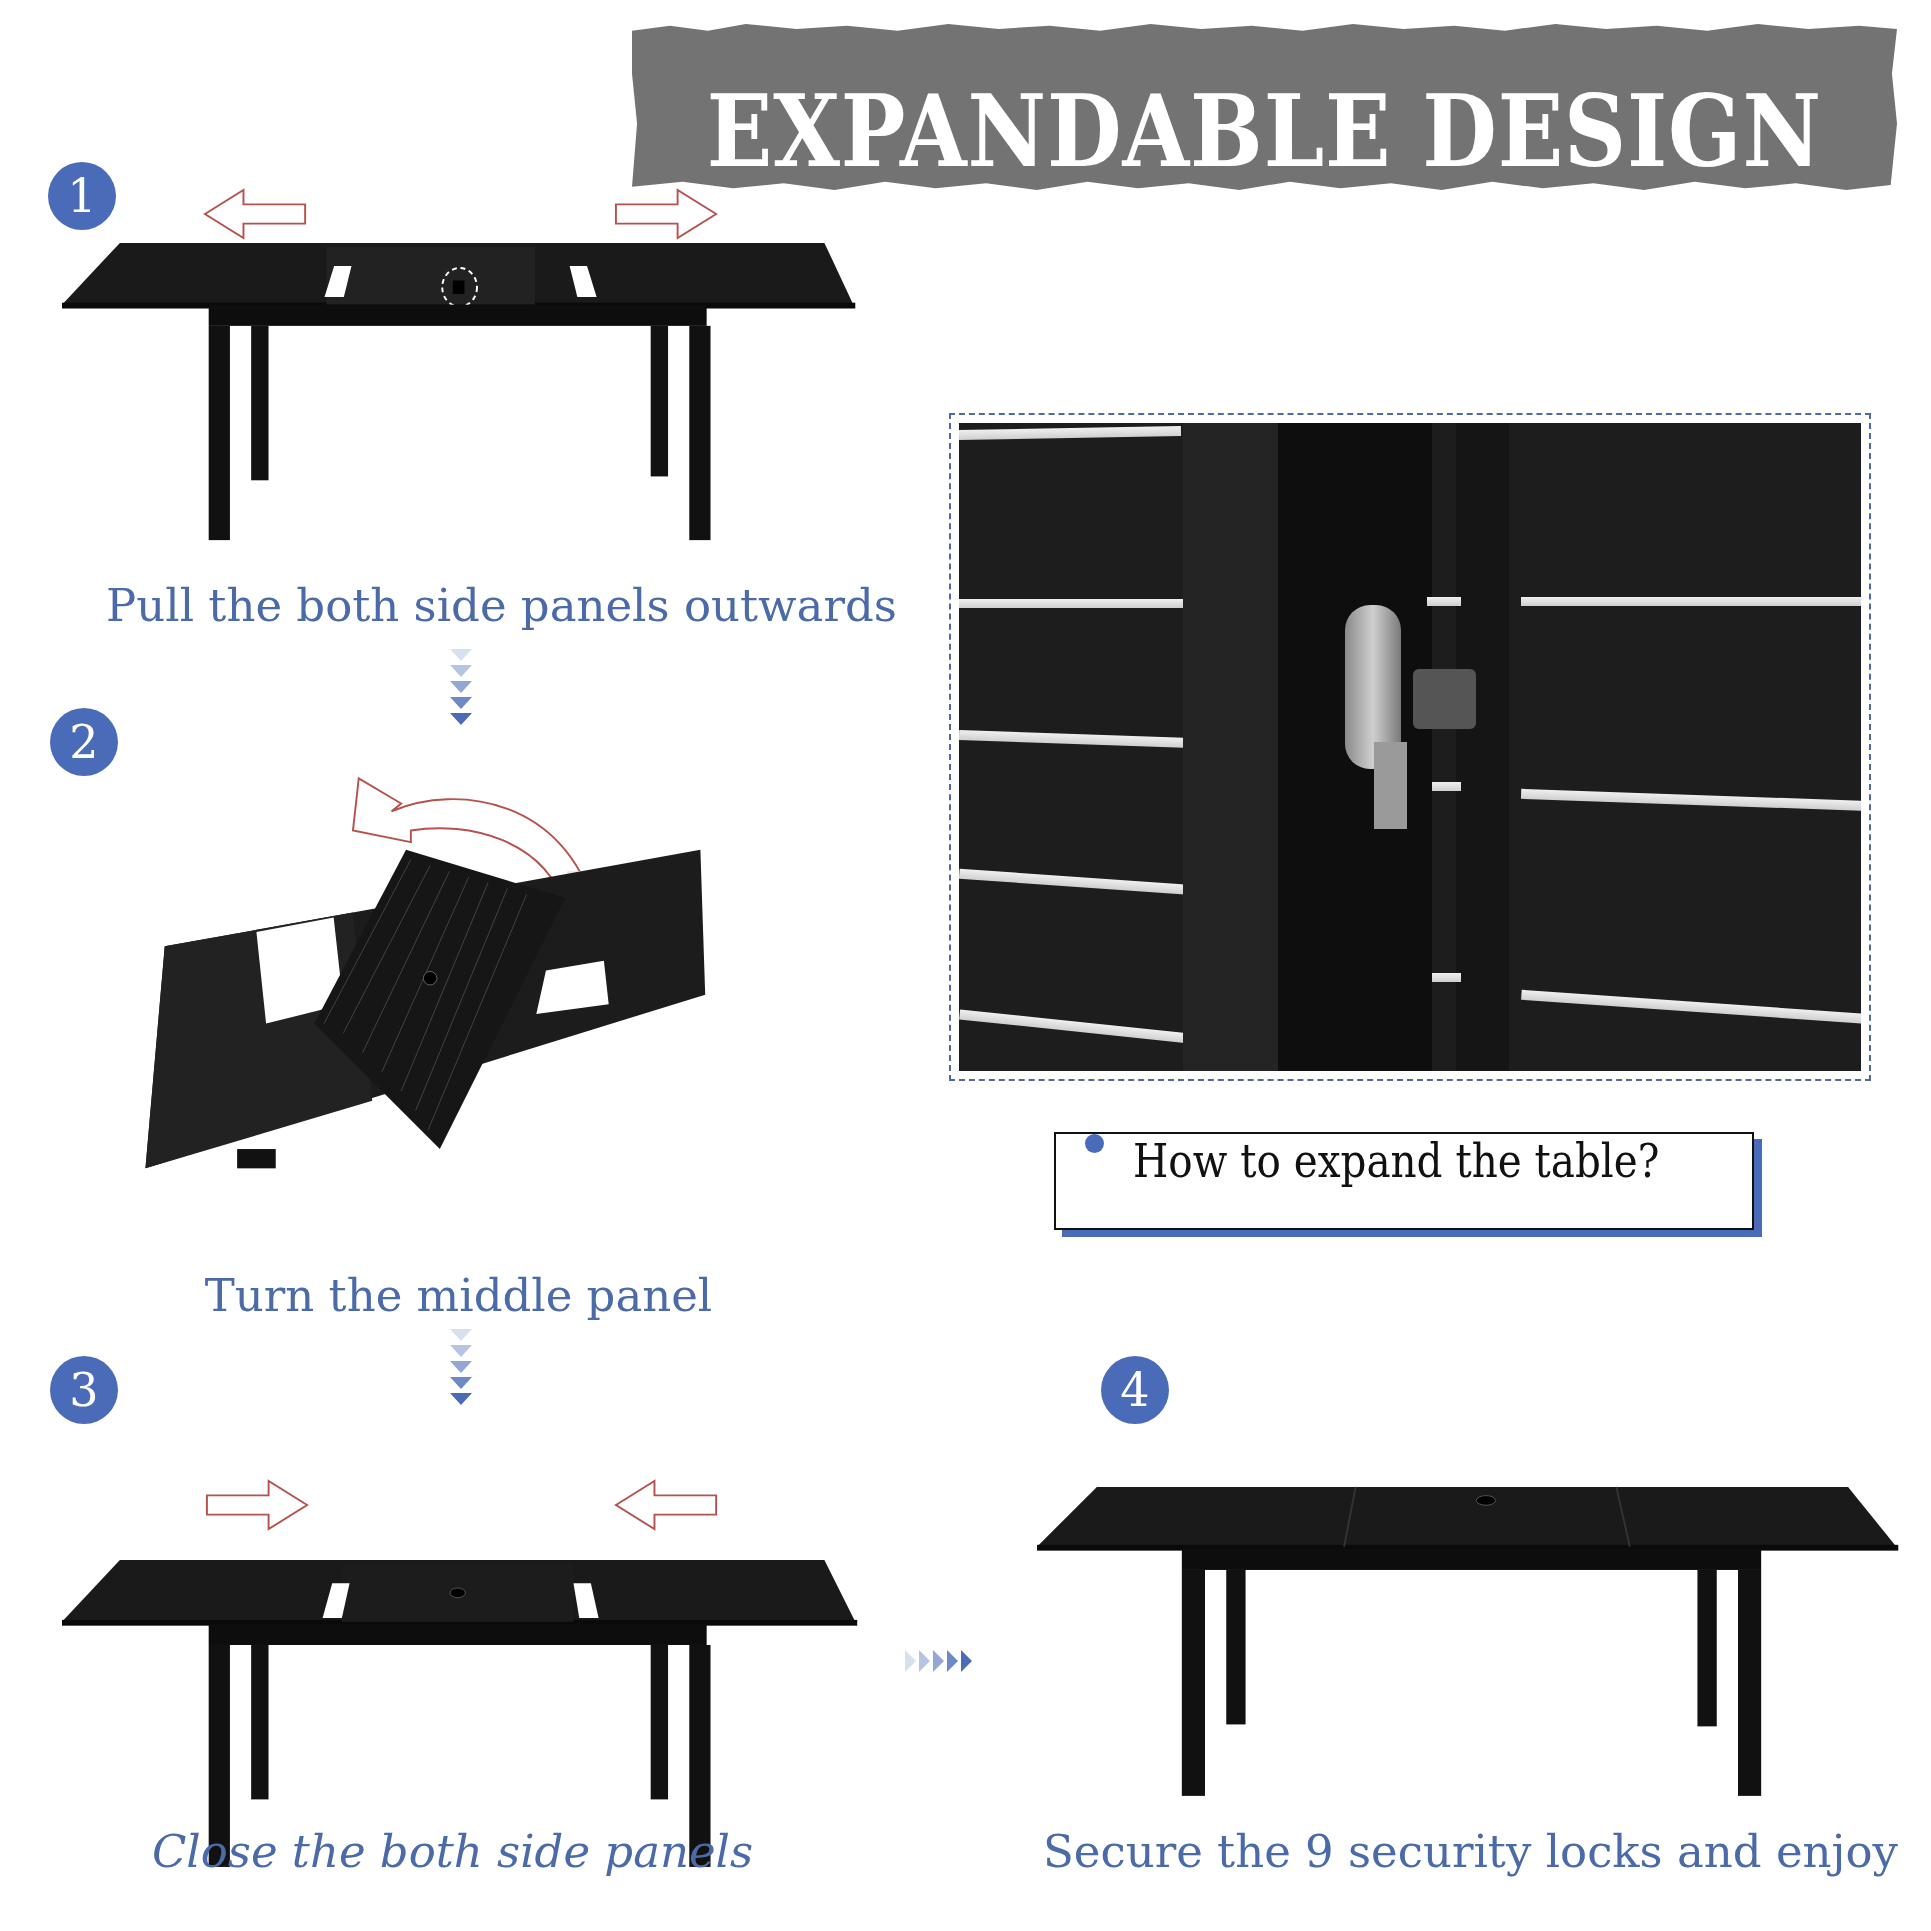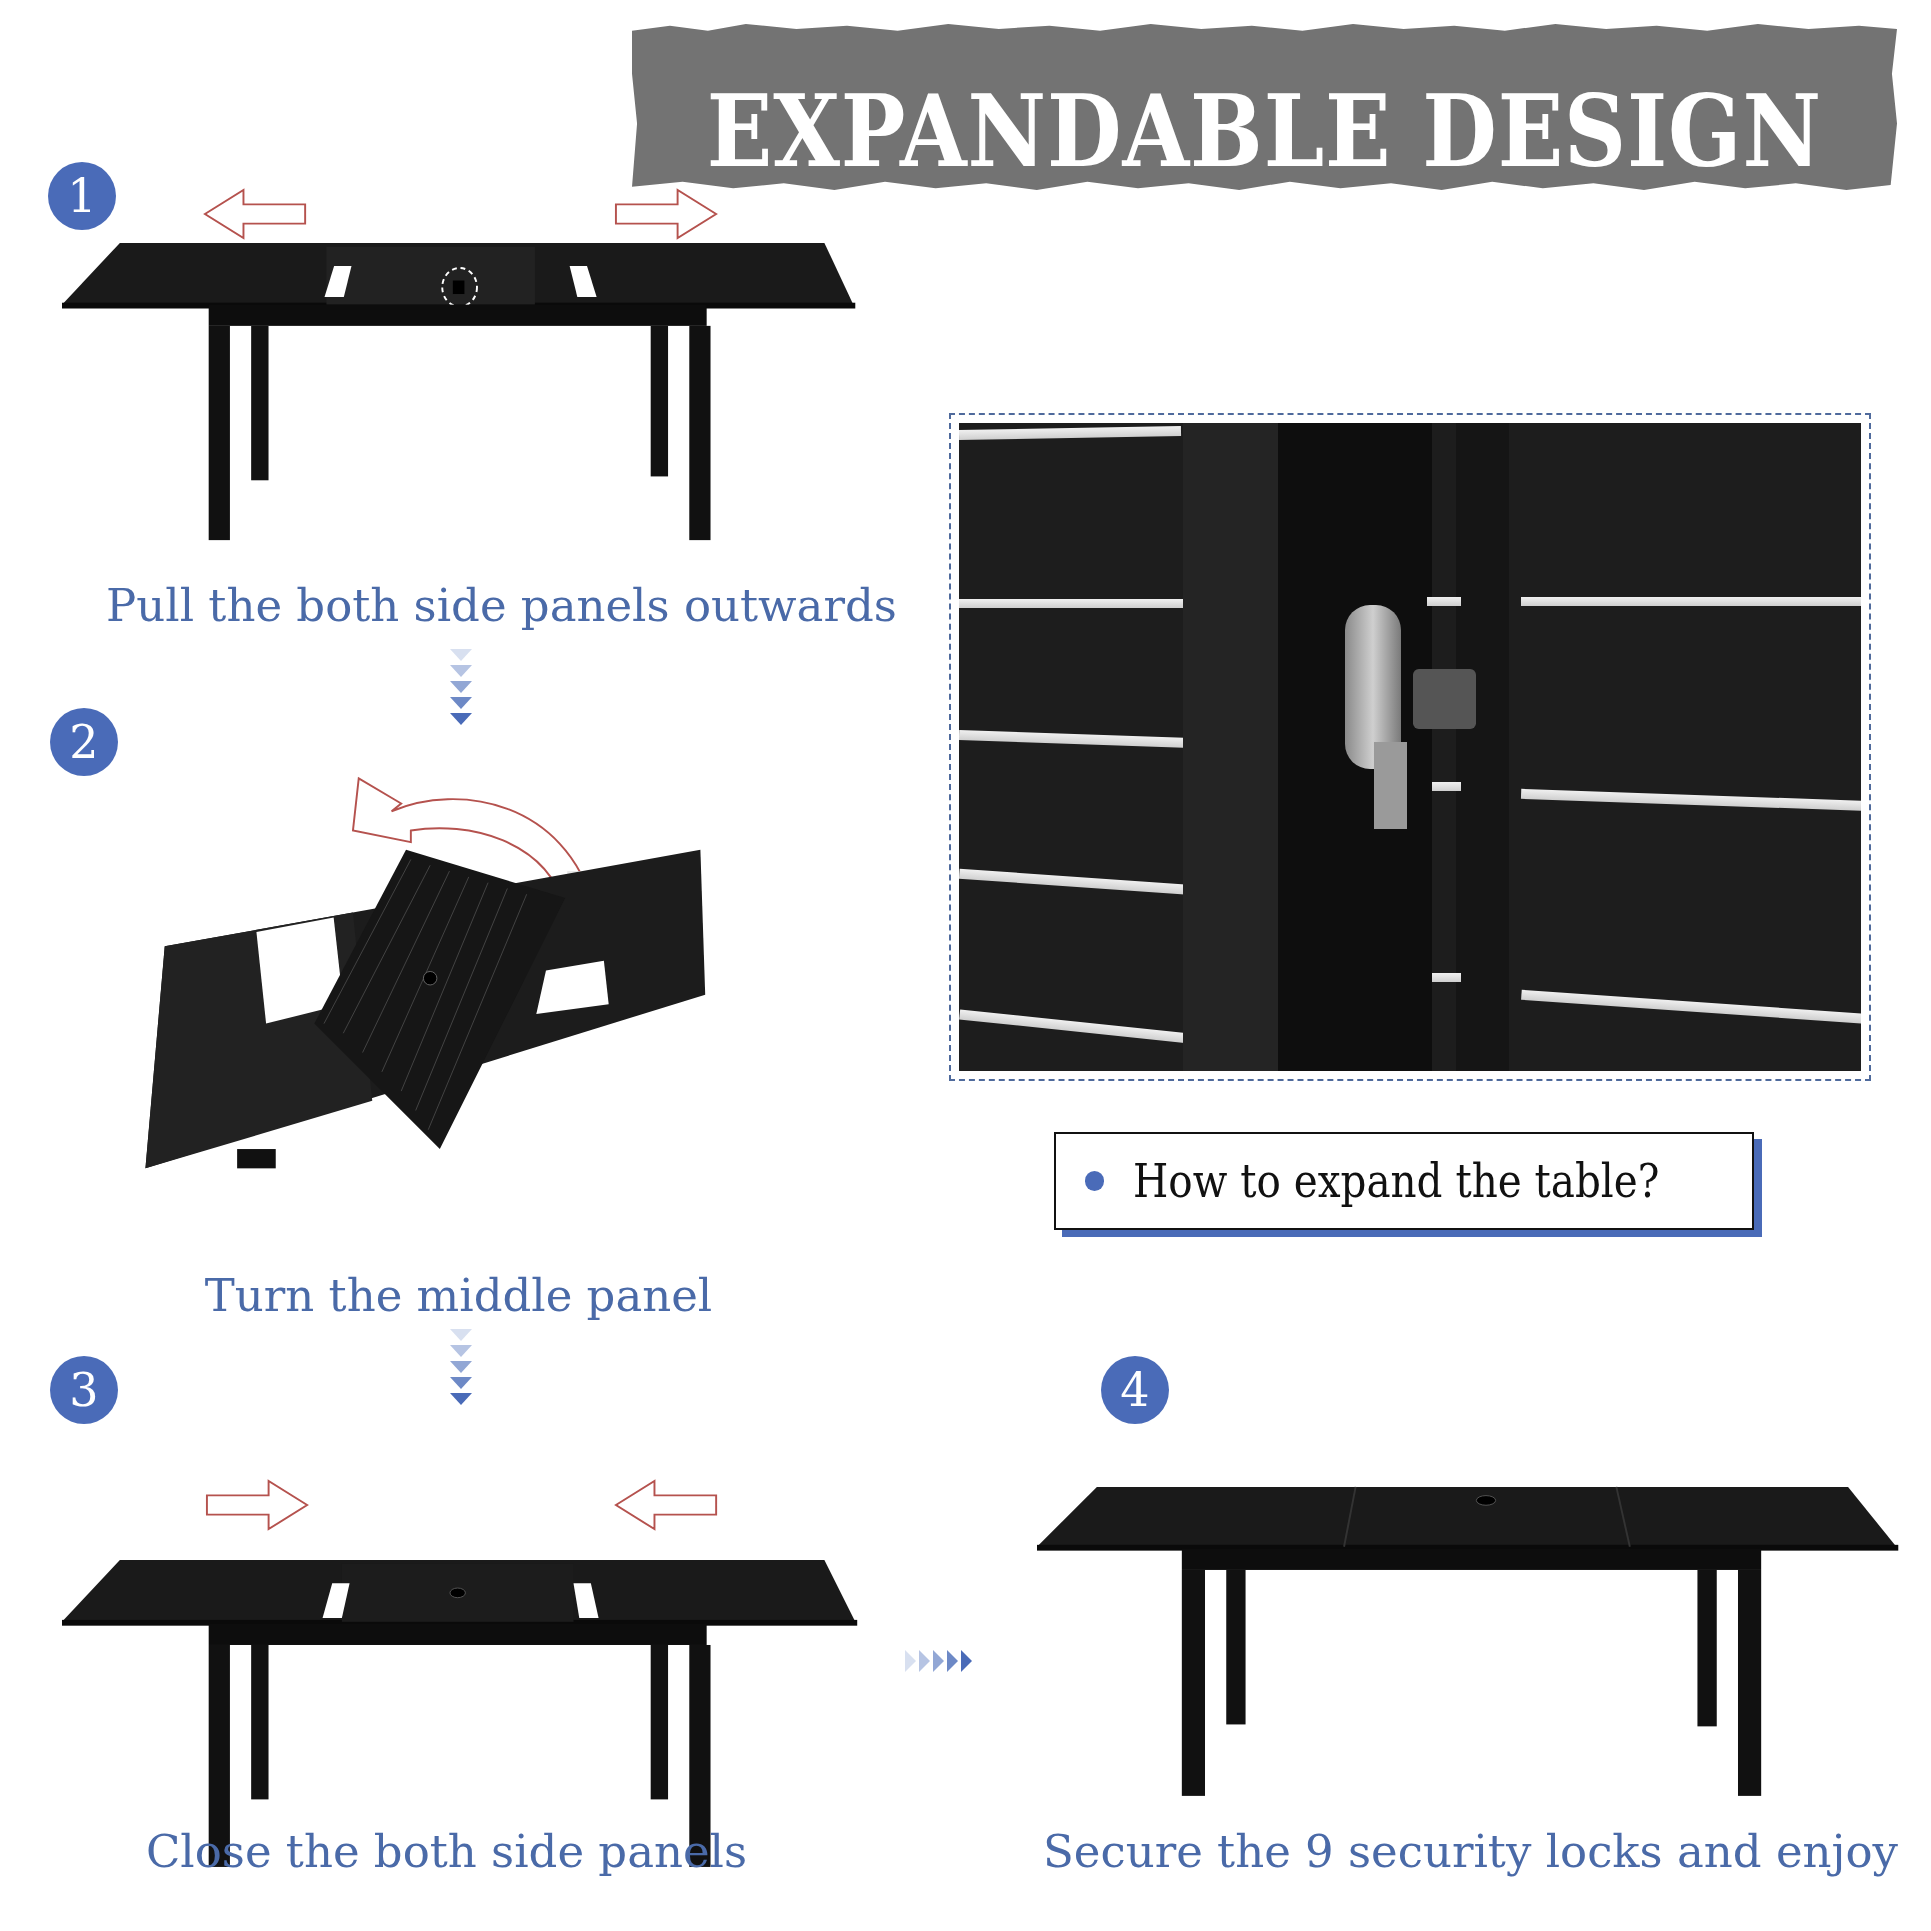--- a/index.html
+++ b/index.html
@@ -48,21 +48,21 @@
       width: 100%; height: 100%; background: #1d1d1d; position: relative; overflow: hidden;
     }
     .stripe { position: absolute; height: 9.7px; background: linear-gradient(#f0f0f0, #cfcfcf); }
     .post { position: absolute; background: #121212; }
 
     
     .qbox-shadow { left: 1062px; top: 1139px; width: 700px; height: 98px; background: #4a6bb8; }
     .qbox {
       left: 1054px; top: 1132px; width: 700px; height: 98px; background: #fff;
       border: 2.9px solid #111; box-sizing: border-box;
-      display: flex; align-items: center; padding-left: 29px;
+      display: flex; align-items: flex-start; padding-left: 29px;
     }
     .qbullet { width: 19.3px; height: 19.3px; border-radius: 50%; background: #4a6bb8; margin-right: 29px; }
     .qtext { font-family: "DejaVu Serif", "Liberation Serif", serif; font-size: 46px; color: #111; white-space: nowrap; transform: scaleX(0.88); transform-origin: left center; }
   </style>
 </head>
 <body>
 
 <div class="abs banner">
   <span class="banner-text">EXPANDABLE DESIGN</span>
 </div>
@@ -157,21 +157,21 @@
   <polygon points="280,30 298,30 290,66 270,66" fill="#fff"></polygon>
   <polygon points="530,30 548,30 556,66 536,66" fill="#fff"></polygon>
   <ellipse cx="410" cy="40" rx="8" ry="5" fill="#000" stroke="#555"></ellipse>
   <rect x="152" y="72" width="516" height="22" fill="#0d0d0d"></rect>
   <rect x="152" y="94" width="22" height="230" fill="#111"></rect>
   <rect x="196" y="94" width="18" height="160" fill="#111"></rect>
   <rect x="610" y="94" width="18" height="160" fill="#111"></rect>
   <rect x="650" y="94" width="22" height="230" fill="#111"></rect>
 </svg>
 
-<div class="abs caption" style="left:94px; top:1825px; width:705px;">Close the both side panels</div>
+<div class="abs caption" style="left:100px; top:1825px; width:705px;font-style:italic;">Close the both side panels</div>
 
 <div class="abs cascade-right" style="left:905px; top:1650px;">
   <div class="tri-right" style="border-left-color:#d8e0f0;"></div>
   <div class="tri-right" style="border-left-color:#b6c4e3;"></div>
   <div class="tri-right" style="border-left-color:#92a7d5;"></div>
   <div class="tri-right" style="border-left-color:#6d89c6;"></div>
   <div class="tri-right" style="border-left-color:#4a6bb8;"></div>
 </div>
 
 <div class="abs badge" style="left:1101px; top:1356px;">

